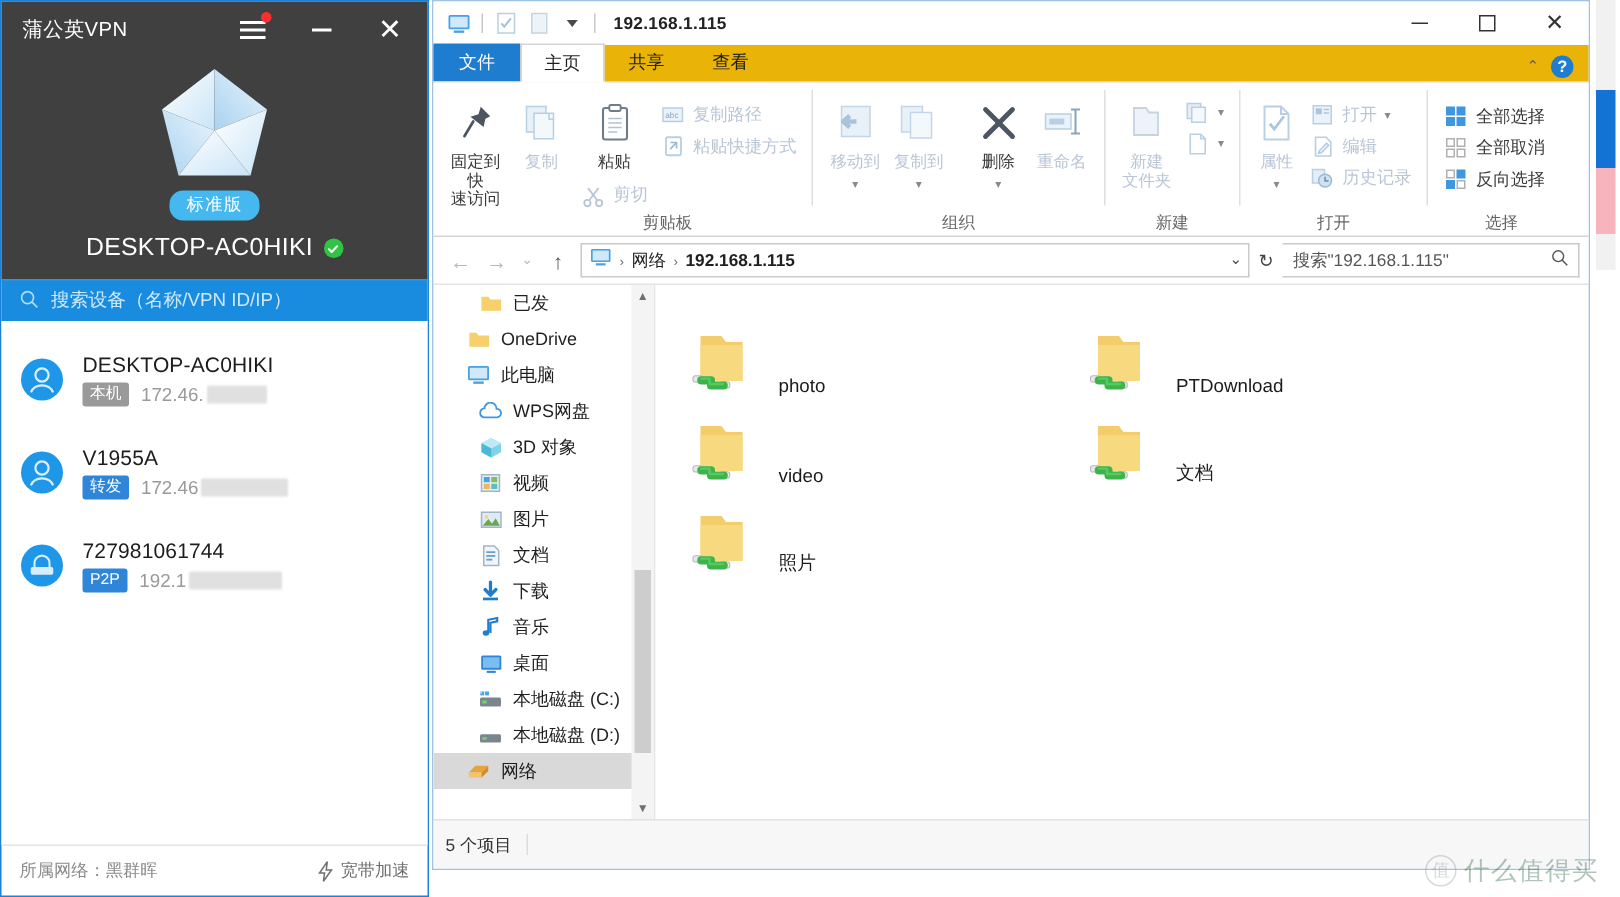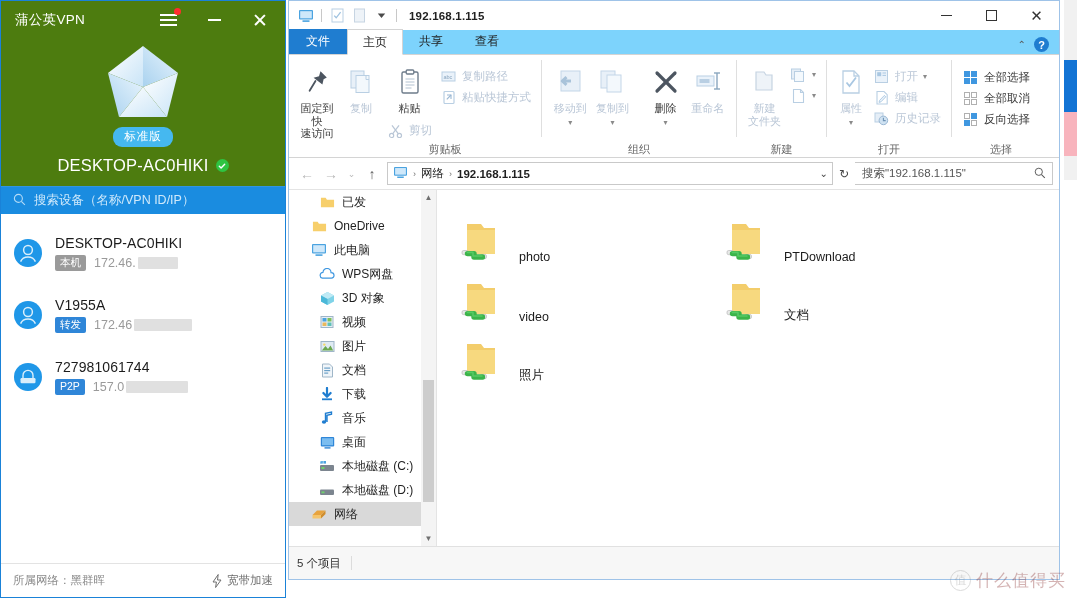--- a/index.html
+++ b/index.html
@@ -12,21 +12,21 @@
   #root { position: relative; width: 1080px; height: 598px; background:#fff; }
 
   
   #vpn {
     position: absolute; left: 0; top: 0; width: 286px; height: 598px;
     background: #ffffff;
     border: 1px solid #1a82d8;
     display: flex; flex-direction: column;
   }
   .vpn-header {
-    background: #4d7c0f; color: #fff;
+    background: #404040; color: #fff;
     height: 185px; position: relative; flex: 0 0 auto;
   }
   .vpn-titlebar { height: 38px; display: flex; align-items: center; padding: 0 2px 0 14px; }
   .vpn-title { font-size: 13.5px; letter-spacing: .3px; flex: 0 0 auto; }
   .vpn-ctrls { margin-left: auto; display: flex; align-items: center; }
   .vpn-btn {
     width: 46px; height: 34px; display: flex; align-items: center; justify-content: center;
     color: #fff; position: relative; font-size: 15px;
   }
   .hamburger { width: 17px; height: 12px; position: relative; }
@@ -101,21 +101,21 @@
   .qat { display: flex; align-items: center; gap: 0px; }
   .qat-item { width: 22px; height: 22px; display: flex; align-items: center; justify-content: center; }
   .qsep { width: 1px; height: 13px; background: #c8c8c8; margin: 0 4px; }
   .ex-path-title { font-size: 11.5px; color: #222; font-weight: bold; margin-left: 8px; letter-spacing: .2px; }
   .ex-wctrls { margin-left: auto; display: flex; }
   .ex-wbtn { width: 45px; height: 29px; display: flex; align-items: center; justify-content: center; color: #333; }
   .ex-wbtn .m { width: 11px; height: 1px; background: #333; }
   .ex-wbtn .sq { width: 11px; height: 11px; border: 1px solid #333; }
   .ex-wbtn .x { font-size: 15px; line-height: 1; font-weight: 300; }
 
-  .ex-tabs { height: 25px; display: flex; align-items: flex-end; border-bottom: 1px solid #d4d4d4; background: #7dd3fc; position: relative; }
+  .ex-tabs { height: 25px; display: flex; align-items: flex-end; border-bottom: 1px solid #d4d4d4; background: #eab308; position: relative; }
   .tab {
     height: 25px; display: flex; align-items: center; justify-content: center;
     font-size: 12px; color: #1f1f1f; padding: 0 14px; min-width: 56px;
   }
   .tab.file { background: #1f7dd0; color: #fff; min-width: 58px; }
   .tab.active {
     background: #fff; border: 1px solid #d4d4d4; border-bottom: 1px solid #fff;
     margin-bottom: -1px; height: 26px;
   }
   .ex-tabright { margin-left: auto; display: flex; align-items: center; gap: 8px; padding: 0 10px 2px 0; }
@@ -207,21 +207,21 @@
 
   
   #watermark {
     position: absolute; right: 14px; bottom: 6px; display: flex; align-items: center; gap: 5px;
     opacity: .33; pointer-events: none;
   }
   .wm-circle {
     width: 21px; height: 21px; border-radius: 50%; border: 1.4px solid #8d8d8d;
     display: flex; align-items: center; justify-content: center; font-size: 12px; color: #8d8d8d;
   }
-  .wm-text { font-size: 17px; color: #7f1d1d; letter-spacing: 1px; }
+  .wm-text { font-size: 17px; color: #14532d; letter-spacing: 1px; }
 </style>
 </head>
 <body>
 
 <div id="root">
 
   <div id="vpn">
 
     <div class="vpn-header">
       <div class="vpn-titlebar">
@@ -334,21 +334,21 @@
               <circle cx="15" cy="15" r="14" fill="#1f97e8"></circle>
               <rect x="7.5" y="16" width="15" height="5.2" rx="1.2" fill="#d9eefb"></rect>
               <path d="M10 16 V13.4 a5 5 0 0 1 10 0 V16" fill="none" stroke="#d9eefb" stroke-width="1.4"></path>
             </svg>
         </span>
         <span class="dev-info">
           <span class="dev-name">727981061744</span>
           <span class="dev-sub">
             <span class="tag tag-p2p">P2P</span>
             <span class="ipwrap">
-              <span class="ip">157.0</span>
+              <span class="ip">192.1</span>
               <span class="blur" style="width:62px"></span>
             </span>
           </span>
         </span>
       </div>
 
     </div>
 
     <div class="vpn-footer">
       <span>所属网络：黑群晖</span>

